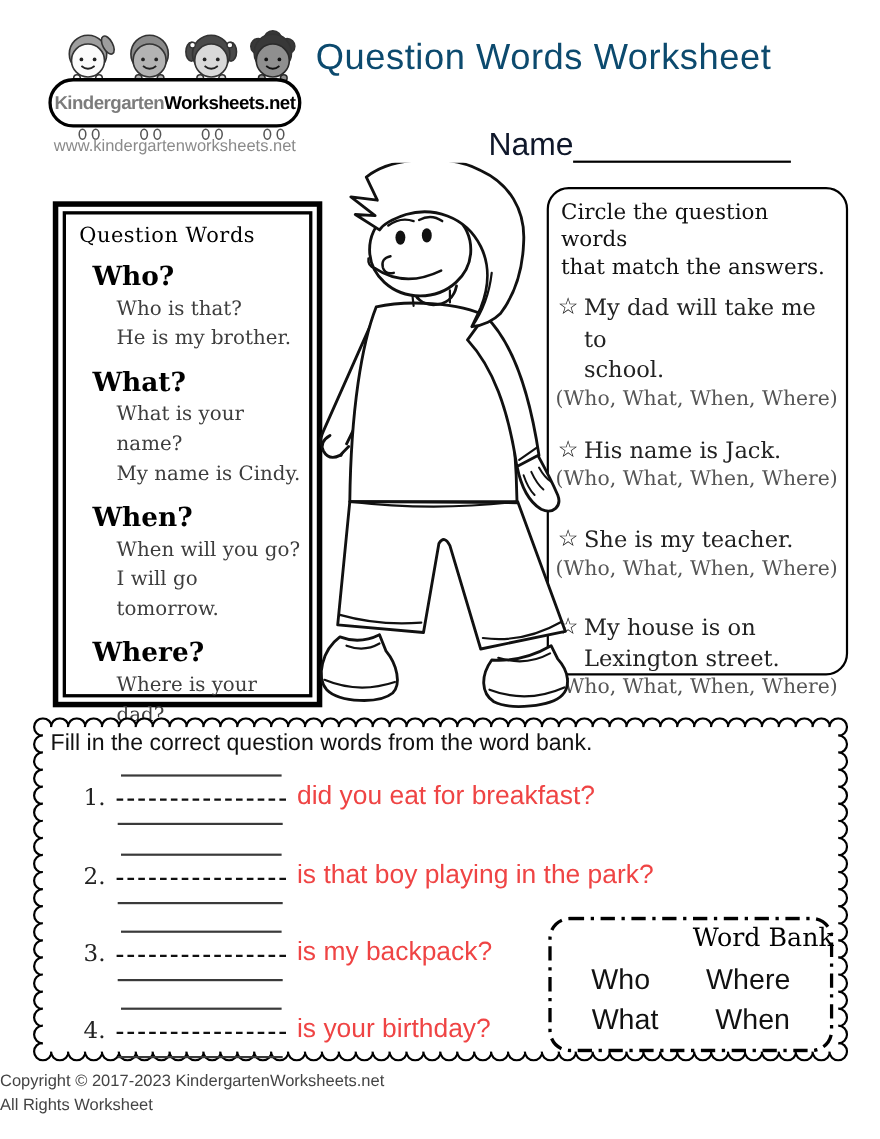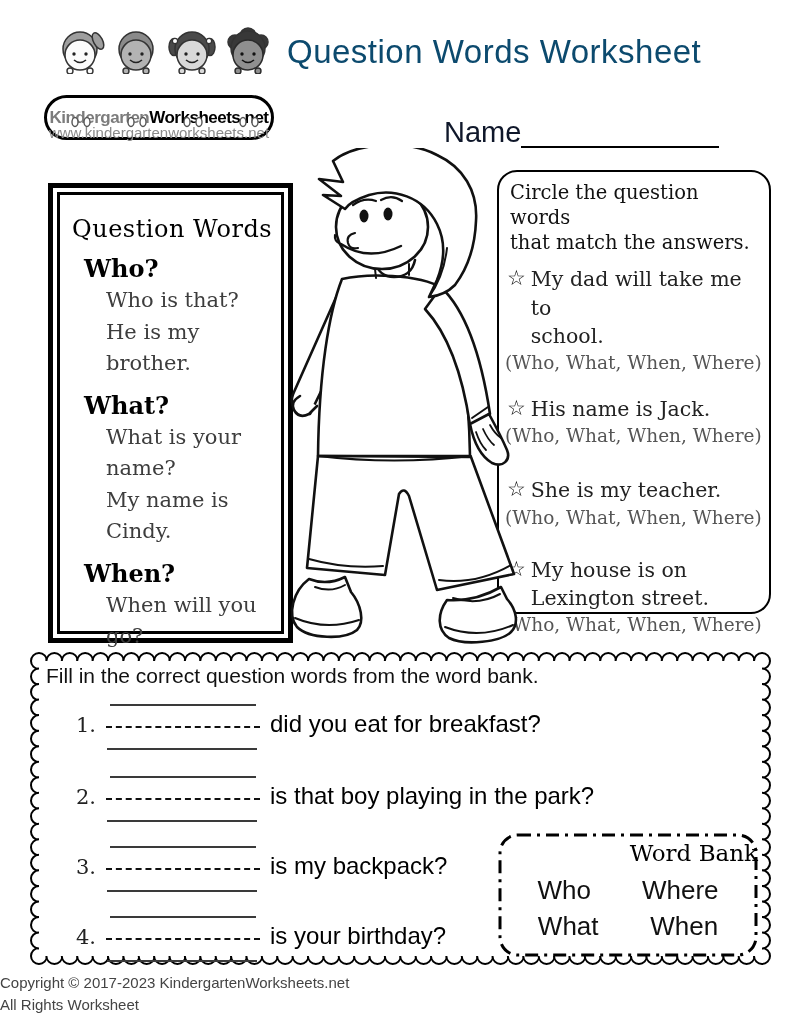--- a/index.html
+++ b/index.html
@@ -5,38 +5,38 @@
   html,body{margin:0;padding:0;background:#fff;}
   .page{position:relative;width:800px;height:1035px;background:#fff;overflow:hidden;
         font-family:"Liberation Sans",sans-serif;color:#111;}
   .serif{font-family:"DejaVu Serif",serif;}
 
   
   .logo-kids{position:absolute;left:50px;top:24px;width:224px;height:50px;}
   .logo-pill{position:absolute;left:44px;top:71px;width:230px;height:45px;background:#fff;
              border:3px solid #000;border-radius:24px;box-sizing:border-box;
              display:flex;align-items:center;justify-content:center;white-space:nowrap;
-             font-weight:bold;font-size:17px;letter-spacing:-0.5px;margin-top:24px;}
+             font-weight:bold;font-size:17px;letter-spacing:-0.5px;}
   .brand-light{color:#7c7c7c;}
   .brand-bold{color:#000;}
   .logo-feet{position:absolute;left:55px;top:113px;width:215px;height:18px;}
   .site-url{position:absolute;left:30px;top:124px;width:258px;text-align:center;
             font-size:15px;color:#8a8a8a;}
   .page-title{position:absolute;left:287px;top:33px;font-size:33px;letter-spacing:.5px;color:#0c4a6e;}
   .name-label{position:absolute;left:444px;top:116px;font-size:29px;color:#0f172a;}
   .name-line{position:absolute;left:521px;top:146px;width:198px;border-top:2px solid #000;}
 
   
   .ref-box{position:absolute;left:48px;top:183px;width:245px;height:460px;
            border:5px solid #000;box-sizing:border-box;padding:4px;background:#fff;}
   .ref-inner{width:100%;height:100%;border:3px solid #000;box-sizing:border-box;
              padding:8px 4px 0 10px;}
-  .ref-title{font-size:24px;letter-spacing:.5px;color:#000;margin:12px 0 2px 2px;}
+  .ref-title{font-size:19px;letter-spacing:.5px;color:#000;margin:0 0 2px 2px;}
   .qw-word{font-size:24px;font-weight:bold;color:#000;margin:11px 0 2px 14px;}
-  .qw-line{font-size:21px;color:#3d3d3d;margin-left:36px;line-height:1.5;}
+  .qw-line{font-size:18px;color:#3d3d3d;margin-left:36px;line-height:1.5;}
 
   
   .circle-box{position:absolute;left:497px;top:170px;width:274px;height:444px;
               border:2.5px solid #000;border-radius:20px;box-sizing:border-box;
               padding:9px 6px 0 11px;background:#fff;}
   .c-head{font-size:19.5px;line-height:1.27;color:#111;}
   .c-item .c-main{display:flex;gap:5px;align-items:flex-start;}
   .c-star{font-size:21px;line-height:1.25;color:#111;margin-left:-3px;}
   .c-text{font-size:20.5px;line-height:1.38;color:#222;}
   .c-opts{font-size:18.5px;color:#555;margin:2px 0 0 -5px;white-space:nowrap;}
@@ -48,21 +48,21 @@
   
   .fill-section{position:absolute;left:30px;top:652px;width:741px;height:313px;}
   .scallop{position:absolute;left:0;top:0;width:741px;height:313px;}
   .fi-instr{position:absolute;left:16px;top:12px;font-size:21px;color:#111;}
   .fi-row{position:absolute;left:40px;width:700px;height:50px;}
   .fi-num{position:absolute;left:6px;top:11px;font-size:21px;color:#222;}
   .blank{position:absolute;left:36px;top:2px;width:154px;height:48px;}
   .bl1{position:absolute;top:0;left:4px;width:146px;border-top:2px solid #3a3a3a;}
   .bl2{position:absolute;top:22px;left:0;width:154px;border-top:2px dashed #111;}
   .bl3{position:absolute;top:44px;left:1px;width:150px;border-top:2px solid #3a3a3a;}
-  .fi-sentence{position:absolute;left:200px;top:8px;font-size:24px;color:#000000;white-space:nowrap;}
+  .fi-sentence{position:absolute;left:200px;top:8px;font-size:24px;color:#ef4444;white-space:nowrap;}
 
   
   .word-bank{position:absolute;left:468px;top:181px;width:260px;height:124px;}
   .wb-border{position:absolute;left:0;top:0;}
   .wb-title{position:absolute;left:0;top:7px;width:100%;text-align:right;font-size:23px;color:#000;}
   .wb-row{position:absolute;left:14px;width:232px;display:flex;justify-content:space-around;
           font-size:26px;color:#111;}
   .wb-r1{top:42px;}.wb-r2{top:78px;}
 
   

